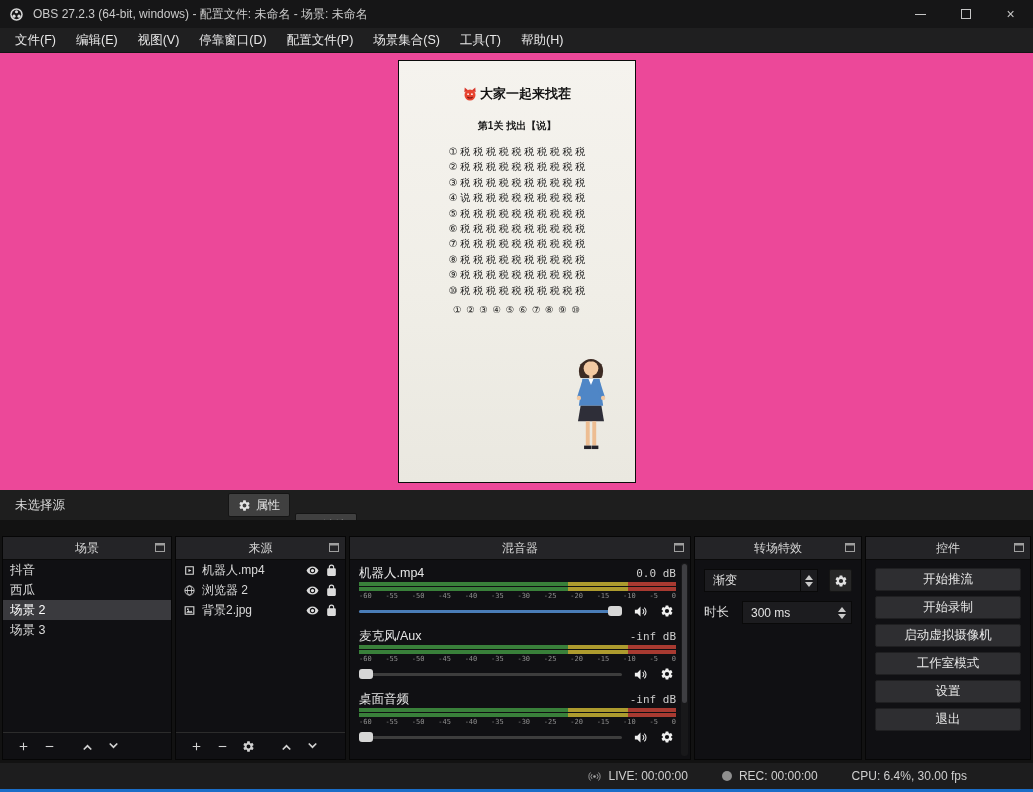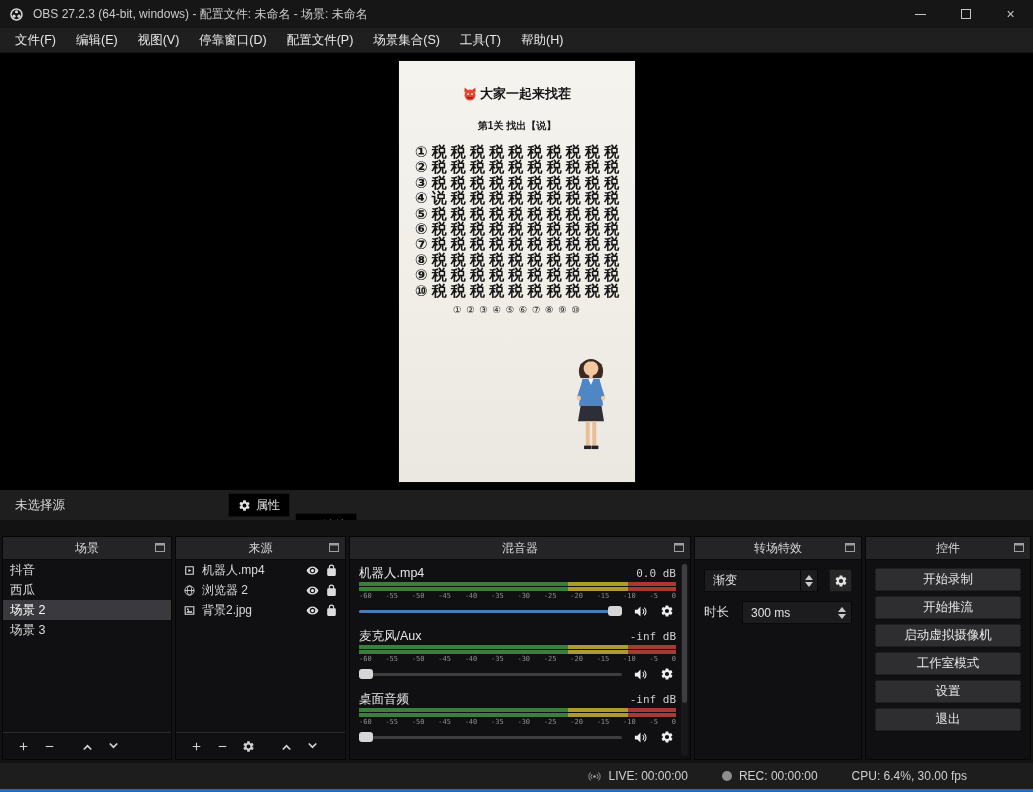--- a/index.html
+++ b/index.html
@@ -15,35 +15,35 @@
 .win-controls{margin-left:auto;display:flex;height:100%;}
 .win-btn{width:45px;height:100%;display:flex;align-items:center;justify-content:center;color:#c6c6c6;font-size:14px;}
 .glyph-min{width:11px;height:1px;background:#c6c6c6;}
 .glyph-max{width:10px;height:10px;border:1px solid #c6c6c6;}
 
 
 .menubar{position:absolute;top:28px;left:0;right:0;height:25px;background:#1f1f20;border-bottom:1px solid #141414;display:flex;align-items:center;padding-left:5px;}
 .menu-item{padding:0 10px;height:100%;display:flex;align-items:center;font-size:12.5px;color:#e8e8e8;}
 
 
-.preview{position:absolute;top:53px;left:0;right:0;height:437px;background:#000000;}
+.preview{position:absolute;top:53px;left:0;right:0;height:437px;background:#ec4899;}
 .video{position:absolute;left:399px;top:8px;width:236px;height:421px;background:linear-gradient(180deg,#f5f3ee 0%,#f0eee7 55%,#eae8e0 100%);box-shadow:0 0 0 1px #0b0b0b;}
 .game-title{margin-top:24px;display:flex;align-items:center;justify-content:center;gap:3px;font-size:13px;font-weight:bold;color:#131313;}
 .devil{width:14px;height:14px;}
 .game-sub{margin-top:16px;text-align:center;font-size:10px;font-weight:bold;color:#1a1a1a;}
 .game-rows{margin-top:11px;text-align:center;}
-.game-row{font-size:15px;font-weight:bold;line-height:15.4px;color:#161616;}
+.game-row{font-size:10px;font-weight:normal;line-height:15.4px;color:#161616;}
 .game-options{margin-top:6px;text-align:center;font-size:9.5px;color:#202020;letter-spacing:1px;}
 .mascot{position:absolute;right:18px;bottom:24px;width:52px;height:108px;}
 
 
 .srcbar{position:absolute;top:490px;left:0;right:0;height:30px;background:#1e1e1e;display:flex;align-items:center;}
 .no-source{padding-left:15px;font-size:12.5px;color:#dedede;text-align:right;}
 .srcbar-buttons{position:absolute;left:228px;top:3px;display:flex;gap:5px;}
-.tool-btn{height:24px;display:flex;align-items:center;gap:5px;padding:0 9px;background:#000000;border:1px solid #151515;border-radius:2px;font-size:12px;color:#e4e4e4;}
+.tool-btn{height:24px;display:flex;align-items:center;gap:5px;padding:0 9px;background:#404040;border:1px solid #151515;border-radius:2px;font-size:12px;color:#e4e4e4;}
 .tool-btn.disabled{color:#8b8b8b;margin-top:20px;}
 
 
 .docks{position:absolute;top:520px;left:0;right:0;height:243px;background:#121212;}
 .dock{position:absolute;top:16px;bottom:3px;display:flex;flex-direction:column;background:#101013;border:1px solid #060606;}
 .dock-scenes{left:2px;width:170px;}
 .dock-sources{left:175px;width:171px;}
 .dock-mixer{left:349px;width:342px;}
 .dock-transitions{left:694px;width:168px;}
 .dock-controls{left:865px;width:166px;}
@@ -592,22 +592,22 @@
       </div>
     </section>
 
     <section class="dock dock-controls">
       <div class="dock-header">
         <span>控件</span>
         <span class="dock-float"></span>
       </div>
       <div class="dock-body">
         <div class="controls-body">
+          <button class="ctrl-btn">开始推流</button>
           <button class="ctrl-btn">开始录制</button>
-          <button class="ctrl-btn">开始推流</button>
           <button class="ctrl-btn">启动虚拟摄像机</button>
           <button class="ctrl-btn">工作室模式</button>
           <button class="ctrl-btn">设置</button>
           <button class="ctrl-btn">退出</button>
         </div>
       </div>
     </section>
 
   </div>
 

